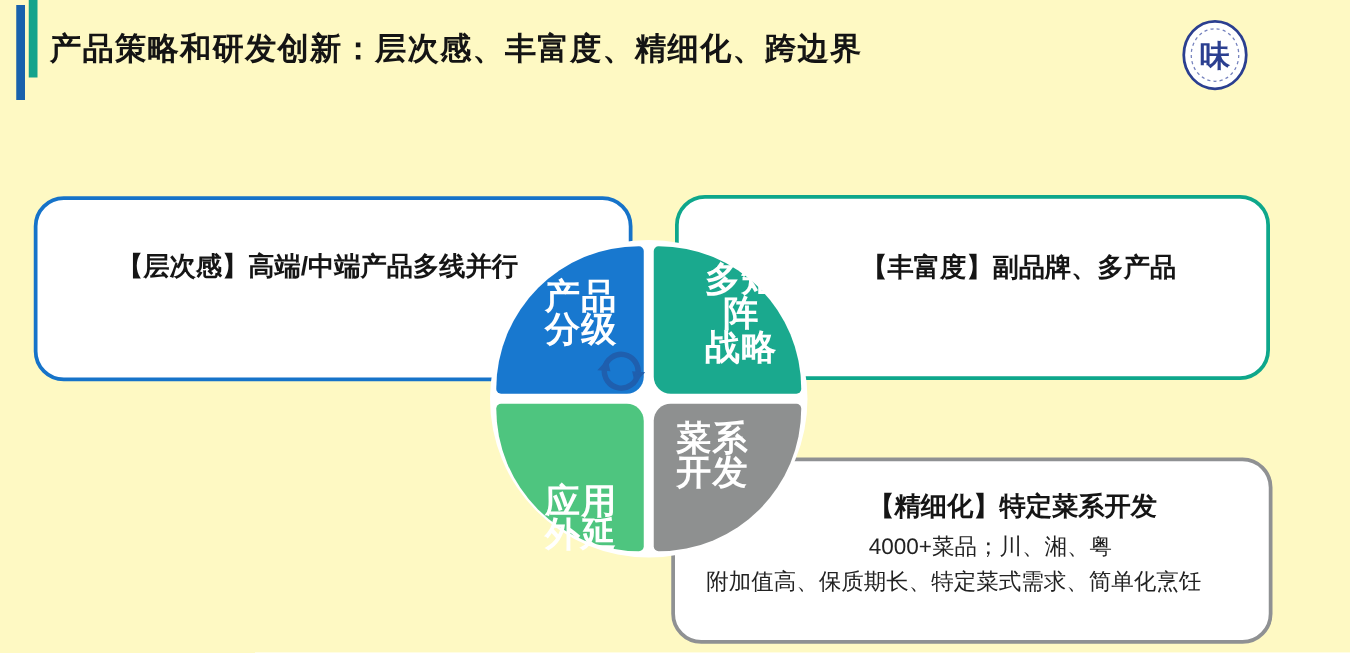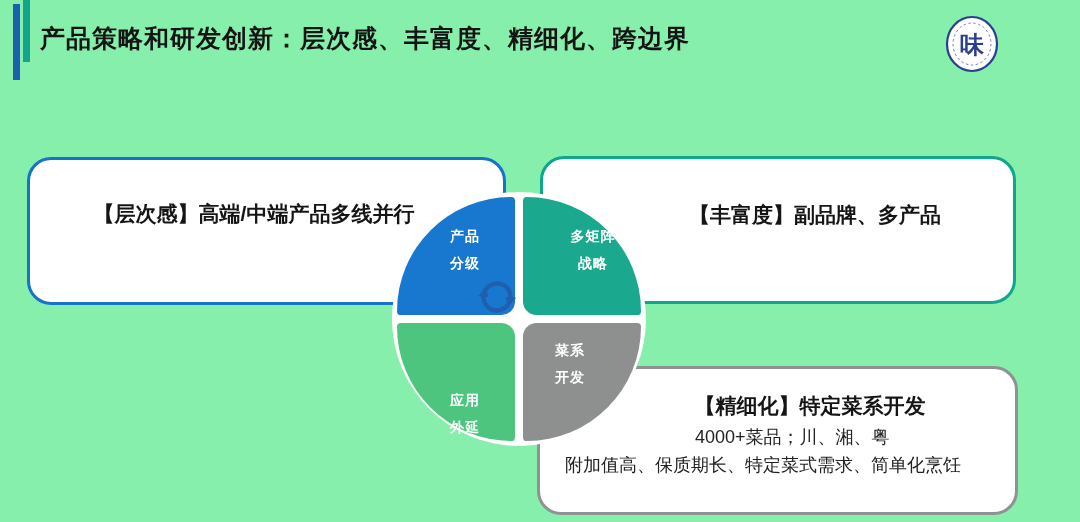--- a/index.html
+++ b/index.html
@@ -1,17 +1,17 @@
 <!DOCTYPE html>
 <html><head>
 <meta charset="utf-8">
 <style>
   html,body{margin:0;padding:0;background:#ffffff;}
   .slide{
-    position:relative;width:1080px;height:522px;background:#86efac;overflow:hidden;
+    position:relative;width:1080px;height:522px;background:#fef9c3;overflow:hidden;
     font-family:"Liberation Sans",sans-serif;color:#111;
   }
   
   .bar{position:absolute;}
   .bar-blue{left:13px;top:4px;width:7px;height:76px;background:#1961ac;}
   .bar-teal{left:23px;top:0px;width:7px;height:62px;background:#14a38c;}
   .title{
     position:absolute;left:40px;top:22px;margin:0;
     font-size:25px;font-weight:700;letter-spacing:1px;color:#141414;white-space:nowrap;
   }
@@ -41,21 +41,21 @@
   .circle-wrap{
     position:absolute;left:392px;top:192px;width:254px;height:254px;
     border-radius:50%;background:#ffffff;z-index:2;
   }
   .quads{position:absolute;left:5px;top:5px;width:244px;height:244px;}
   .quad{position:absolute;width:118px;height:118px;display:flex;align-items:center;justify-content:center;}
   .q-tl{left:0;top:0;background:#1878cf;border-radius:118px 4px 14px 4px;}
   .q-tr{left:126px;top:0;background:#1aa98e;border-radius:4px 118px 4px 14px;}
   .q-bl{left:0;top:126px;background:#4ec57f;border-radius:4px 14px 4px 118px;align-items:flex-end;padding-top:14px;box-sizing:border-box;}
   .q-br{left:126px;top:126px;background:#8e9090;border-radius:14px 4px 118px 4px;align-items:flex-start;padding-top:14px;box-sizing:border-box;}
-  .q-label{color:#fff;font-size:14px;font-weight:700;line-height:27px;text-align:center;letter-spacing:1px;}
+  .q-label{color:#fff;font-size:28px;font-weight:700;line-height:27px;text-align:center;letter-spacing:1px;}
   .q-tl .q-label{transform:translate(9px,-6px);}
   .q-tr .q-label{transform:translate(-12px,-6px);margin-left:46px;}
   .q-bl .q-label{transform:translate(9px,0);}
   .q-br .q-label{transform:translate(-12px,0);}
   .cycle-icon{position:absolute;left:83px;top:83px;width:44px;height:44px;z-index:3;}
 </style>
 </head>
 <body>
 
 <div class="slide">

